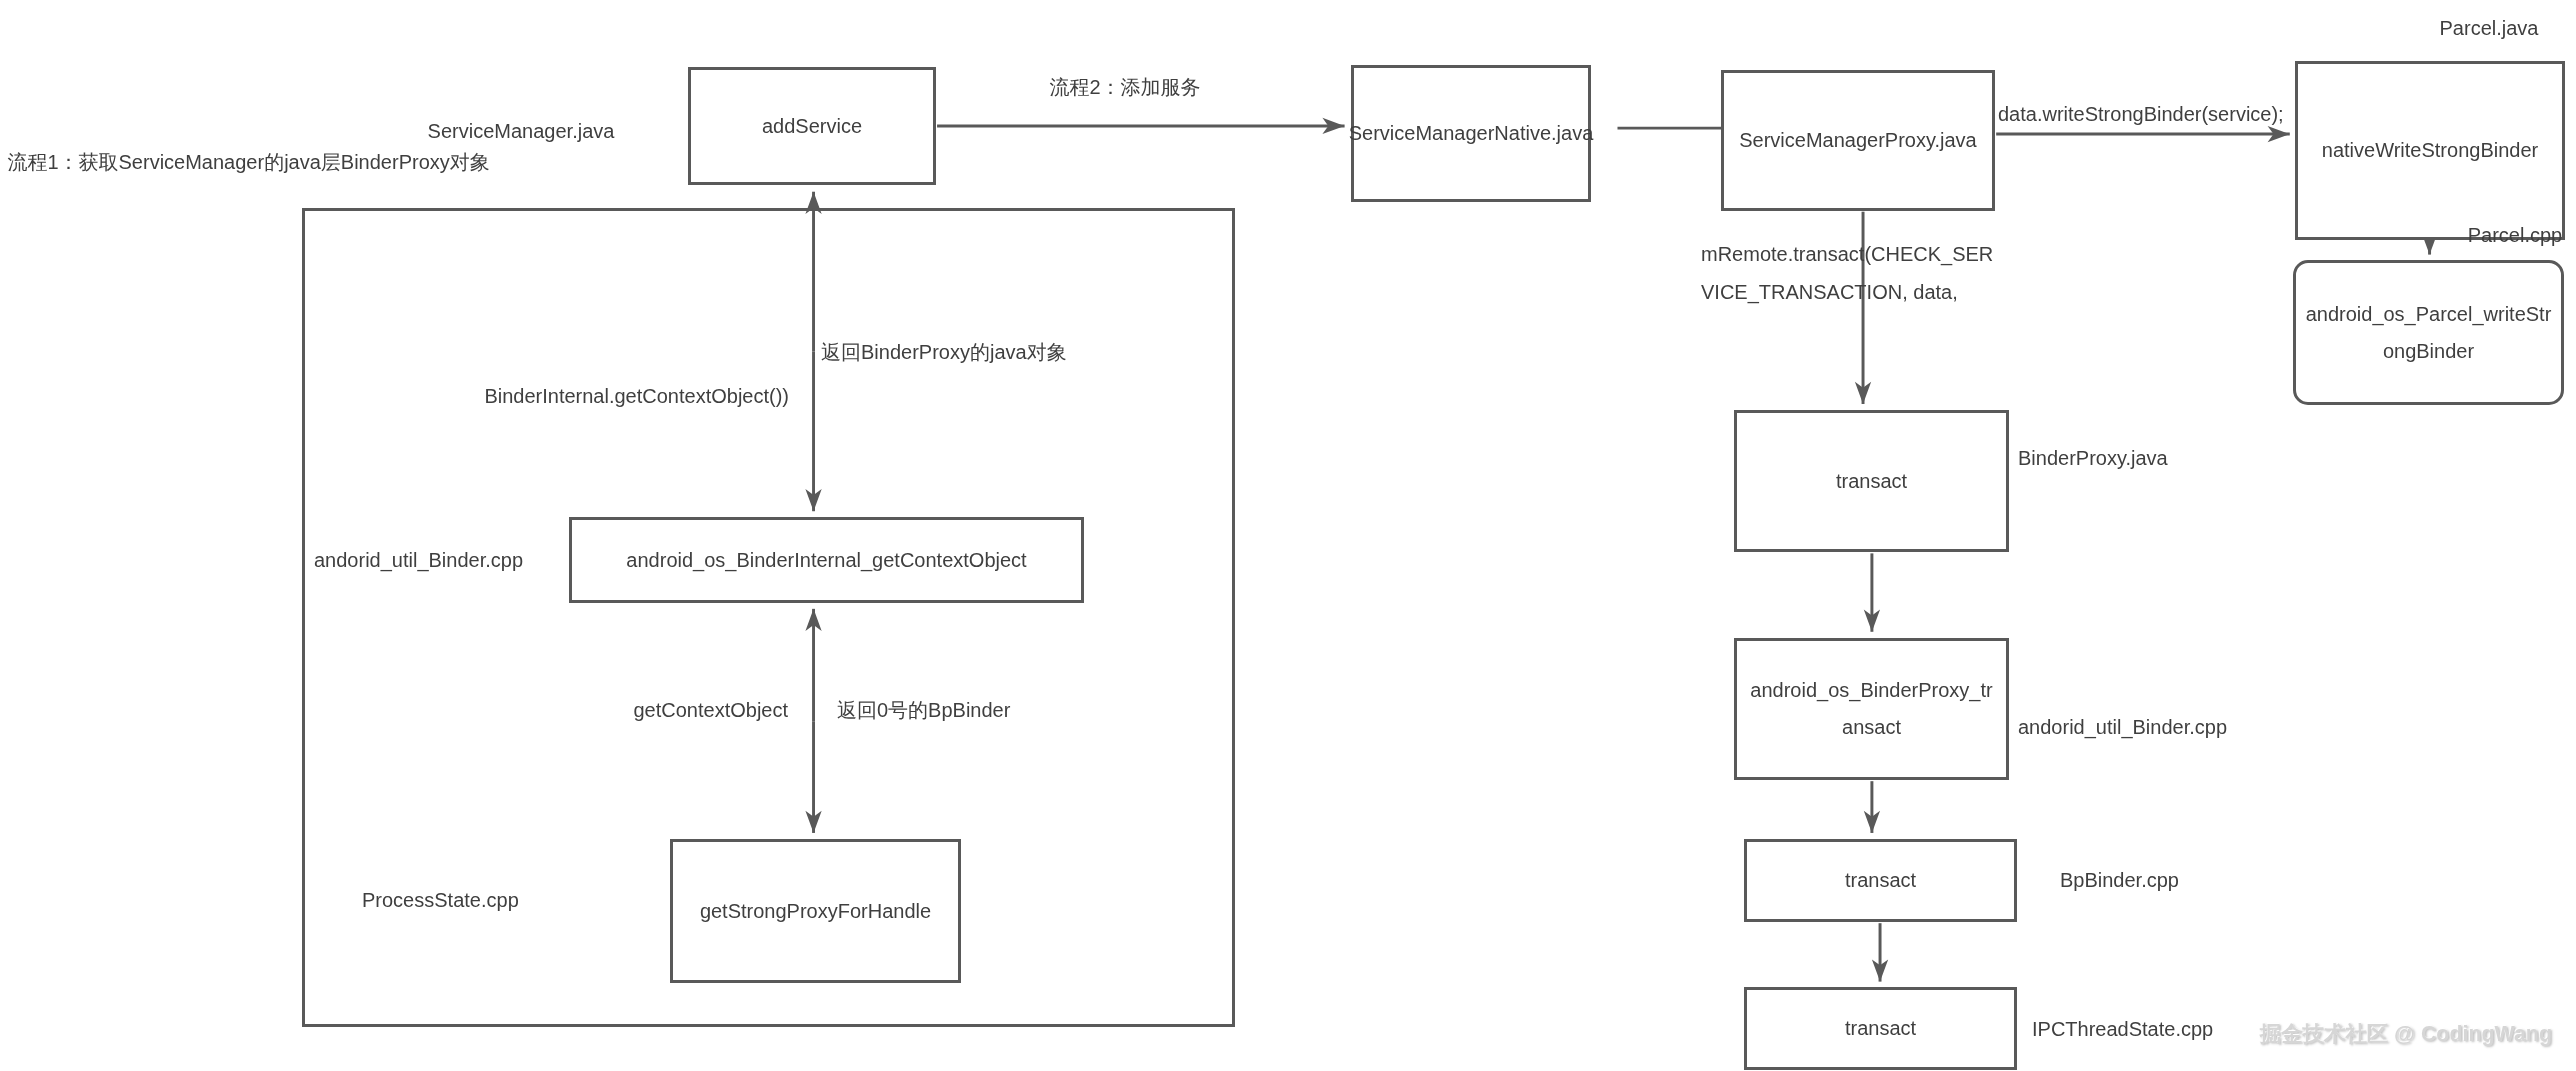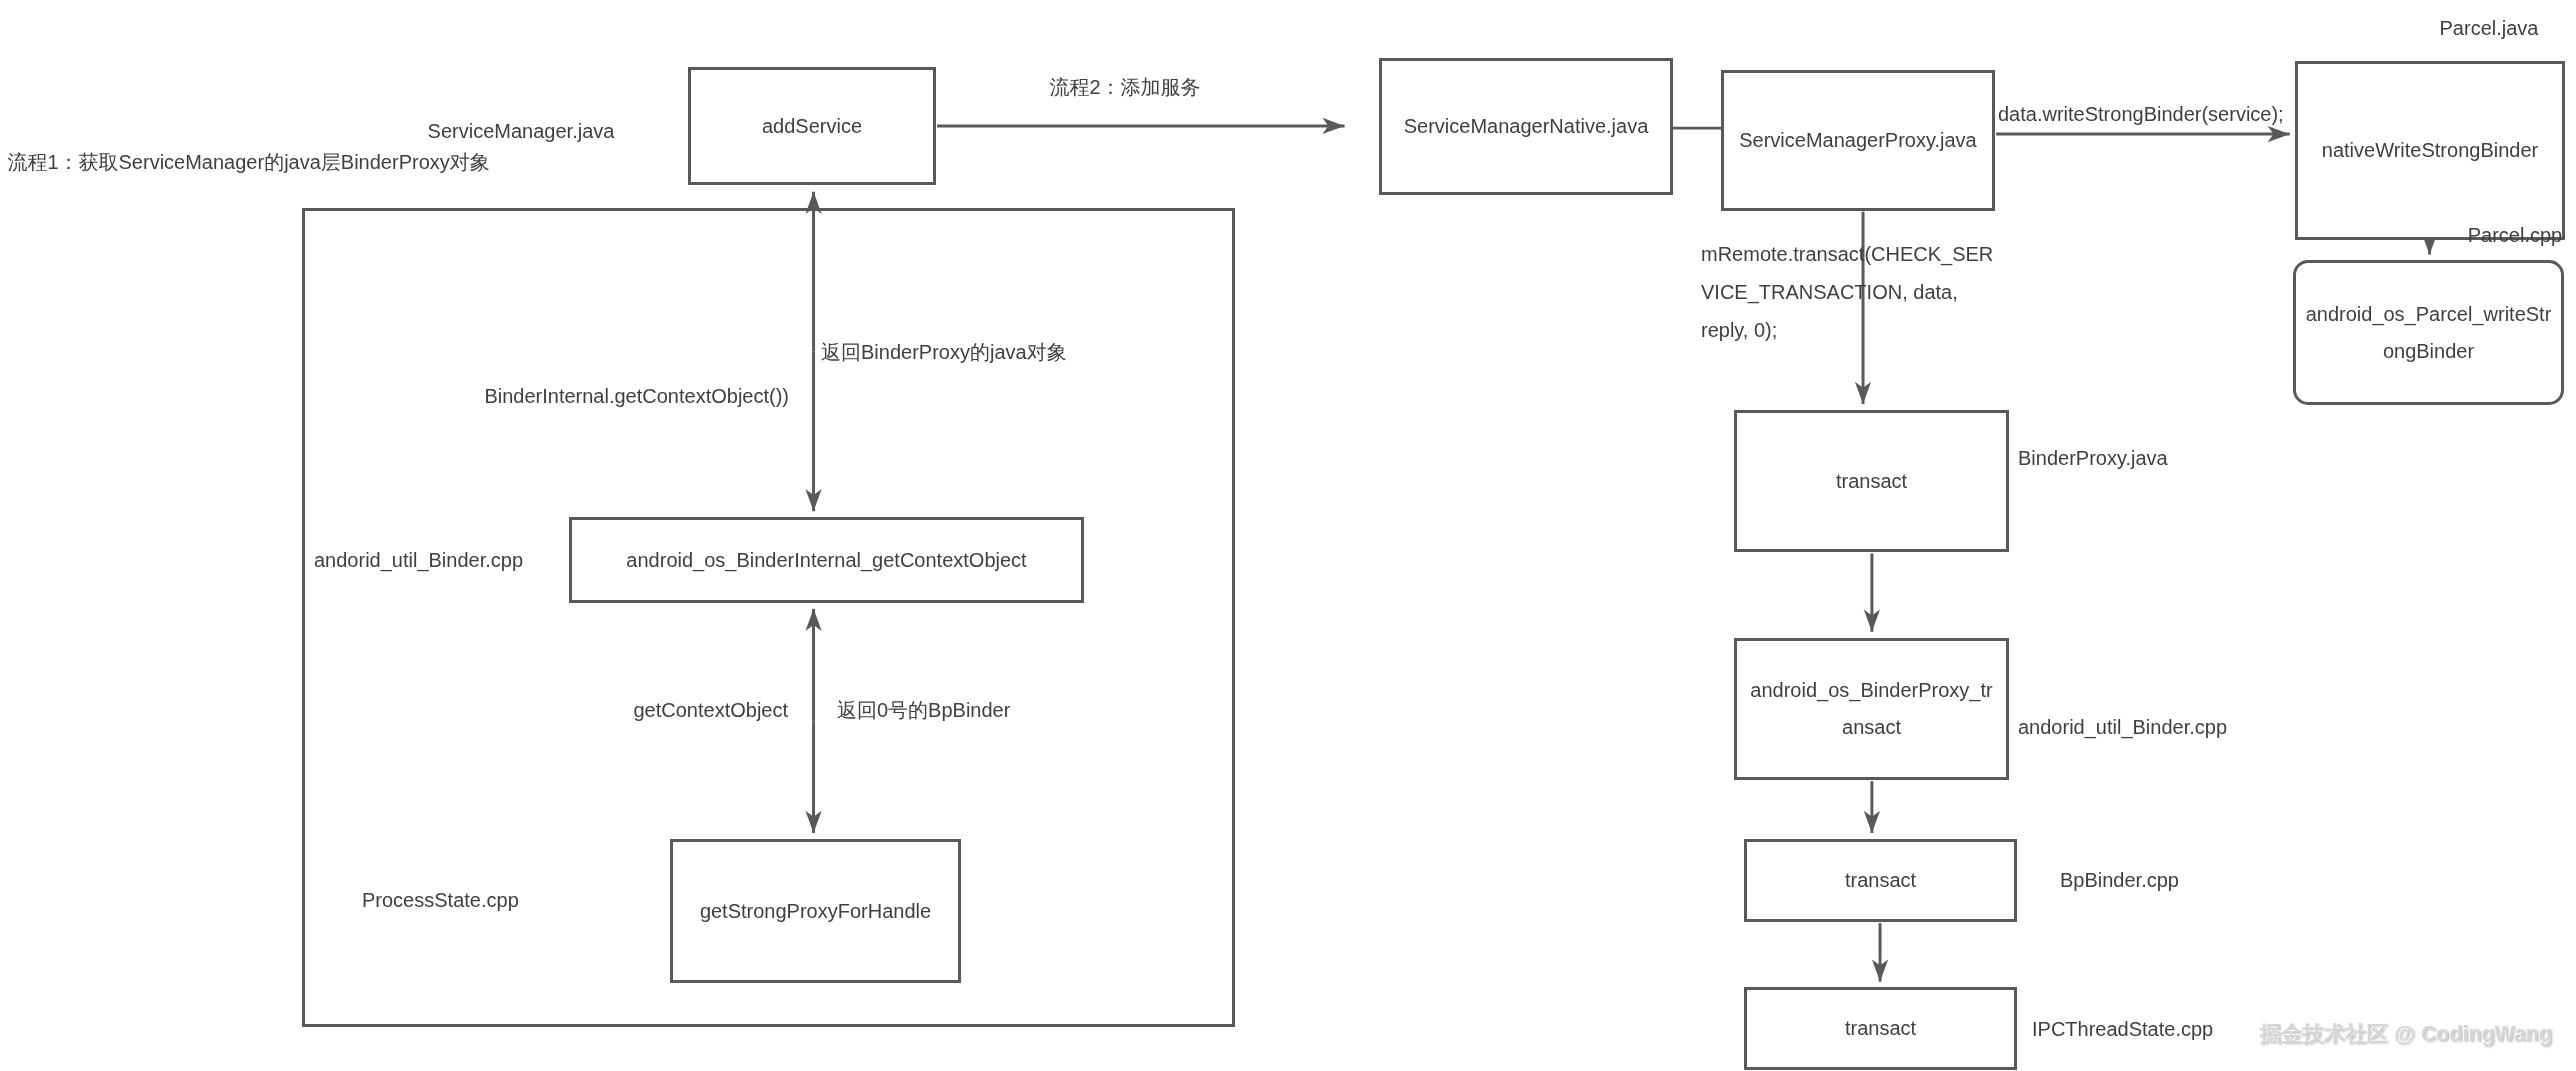--- a/index.html
+++ b/index.html
@@ -51,21 +51,21 @@
     <line x1="1100" y1="475" x2="1100" y2="259" marker-end="url(#ah)"></line>
     <line x1="1100" y1="475" x2="1100" y2="691" marker-end="url(#ah)"></line>
     <line x1="1100" y1="975" x2="1100" y2="823" marker-end="url(#ah)"></line>
     <line x1="1100" y1="975" x2="1100" y2="1126" marker-end="url(#ah)"></line>
   </svg>
 
   <div class="box nowrap" style="left:688px;top:67px;width:248px;height:118px;">
     <span>addService</span>
   </div>
 
-  <div class="box nowrap" style="left:1351px;top:58px;width:294px;height:137px;margin-left:28px;">
+  <div class="box nowrap" style="left:1351px;top:65px;width:240px;height:137px;">
     <span>ServiceManagerNative.java</span>
   </div>
 
   <div class="box nowrap" style="left:1721px;top:70px;width:274px;height:141px;">
     <span>ServiceManagerProxy.java</span>
   </div>
 
   <div class="box nowrap" style="left:2295px;top:61px;width:270px;height:179px;">
     <span>nativeWriteStrongBinder</span>
   </div>
@@ -109,21 +109,20 @@
   <div class="lbl vcenter" style="left:2060px;top:880px;">BpBinder.cpp</div>
   <div class="lbl vcenter" style="left:2032px;top:1029px;">IPCThreadState.cpp</div>
   <div class="lbl vcenter" style="left:314px;top:560px;">andorid_util_Binder.cpp</div>
   <div class="lbl vcenter" style="left:362px;top:900px;">ProcessState.cpp</div>
 
   <div class="lbl vcenter" style="left:1998px;top:114px;">data.writeStrongBinder(service);</div>
 
   <div class="mline" style="left:1701px;top:235px;">
     <div>mRemote.transact(CHECK_SER</div>
     <div>VICE_TRANSACTION, data,</div>
-    <div>reply, 0);</div>
   </div>
 
   <div class="lbl vcenter-right" style="left:789px;top:352px;margin-top:44px;">BinderInternal.getContextObject())</div>
   <div class="lbl vcenter" style="left:821px;top:352px;">返回BinderProxy的java对象</div>
   <div class="lbl vcenter-right" style="left:788px;top:710px;">getContextObject</div>
   <div class="lbl vcenter" style="left:837px;top:710px;">返回0号的BpBinder</div>
 
   <div class="watermark vcenter-right" style="left:2552px;top:1033px;">掘金技术社区 @ CodingWang</div>
 
 </div>

